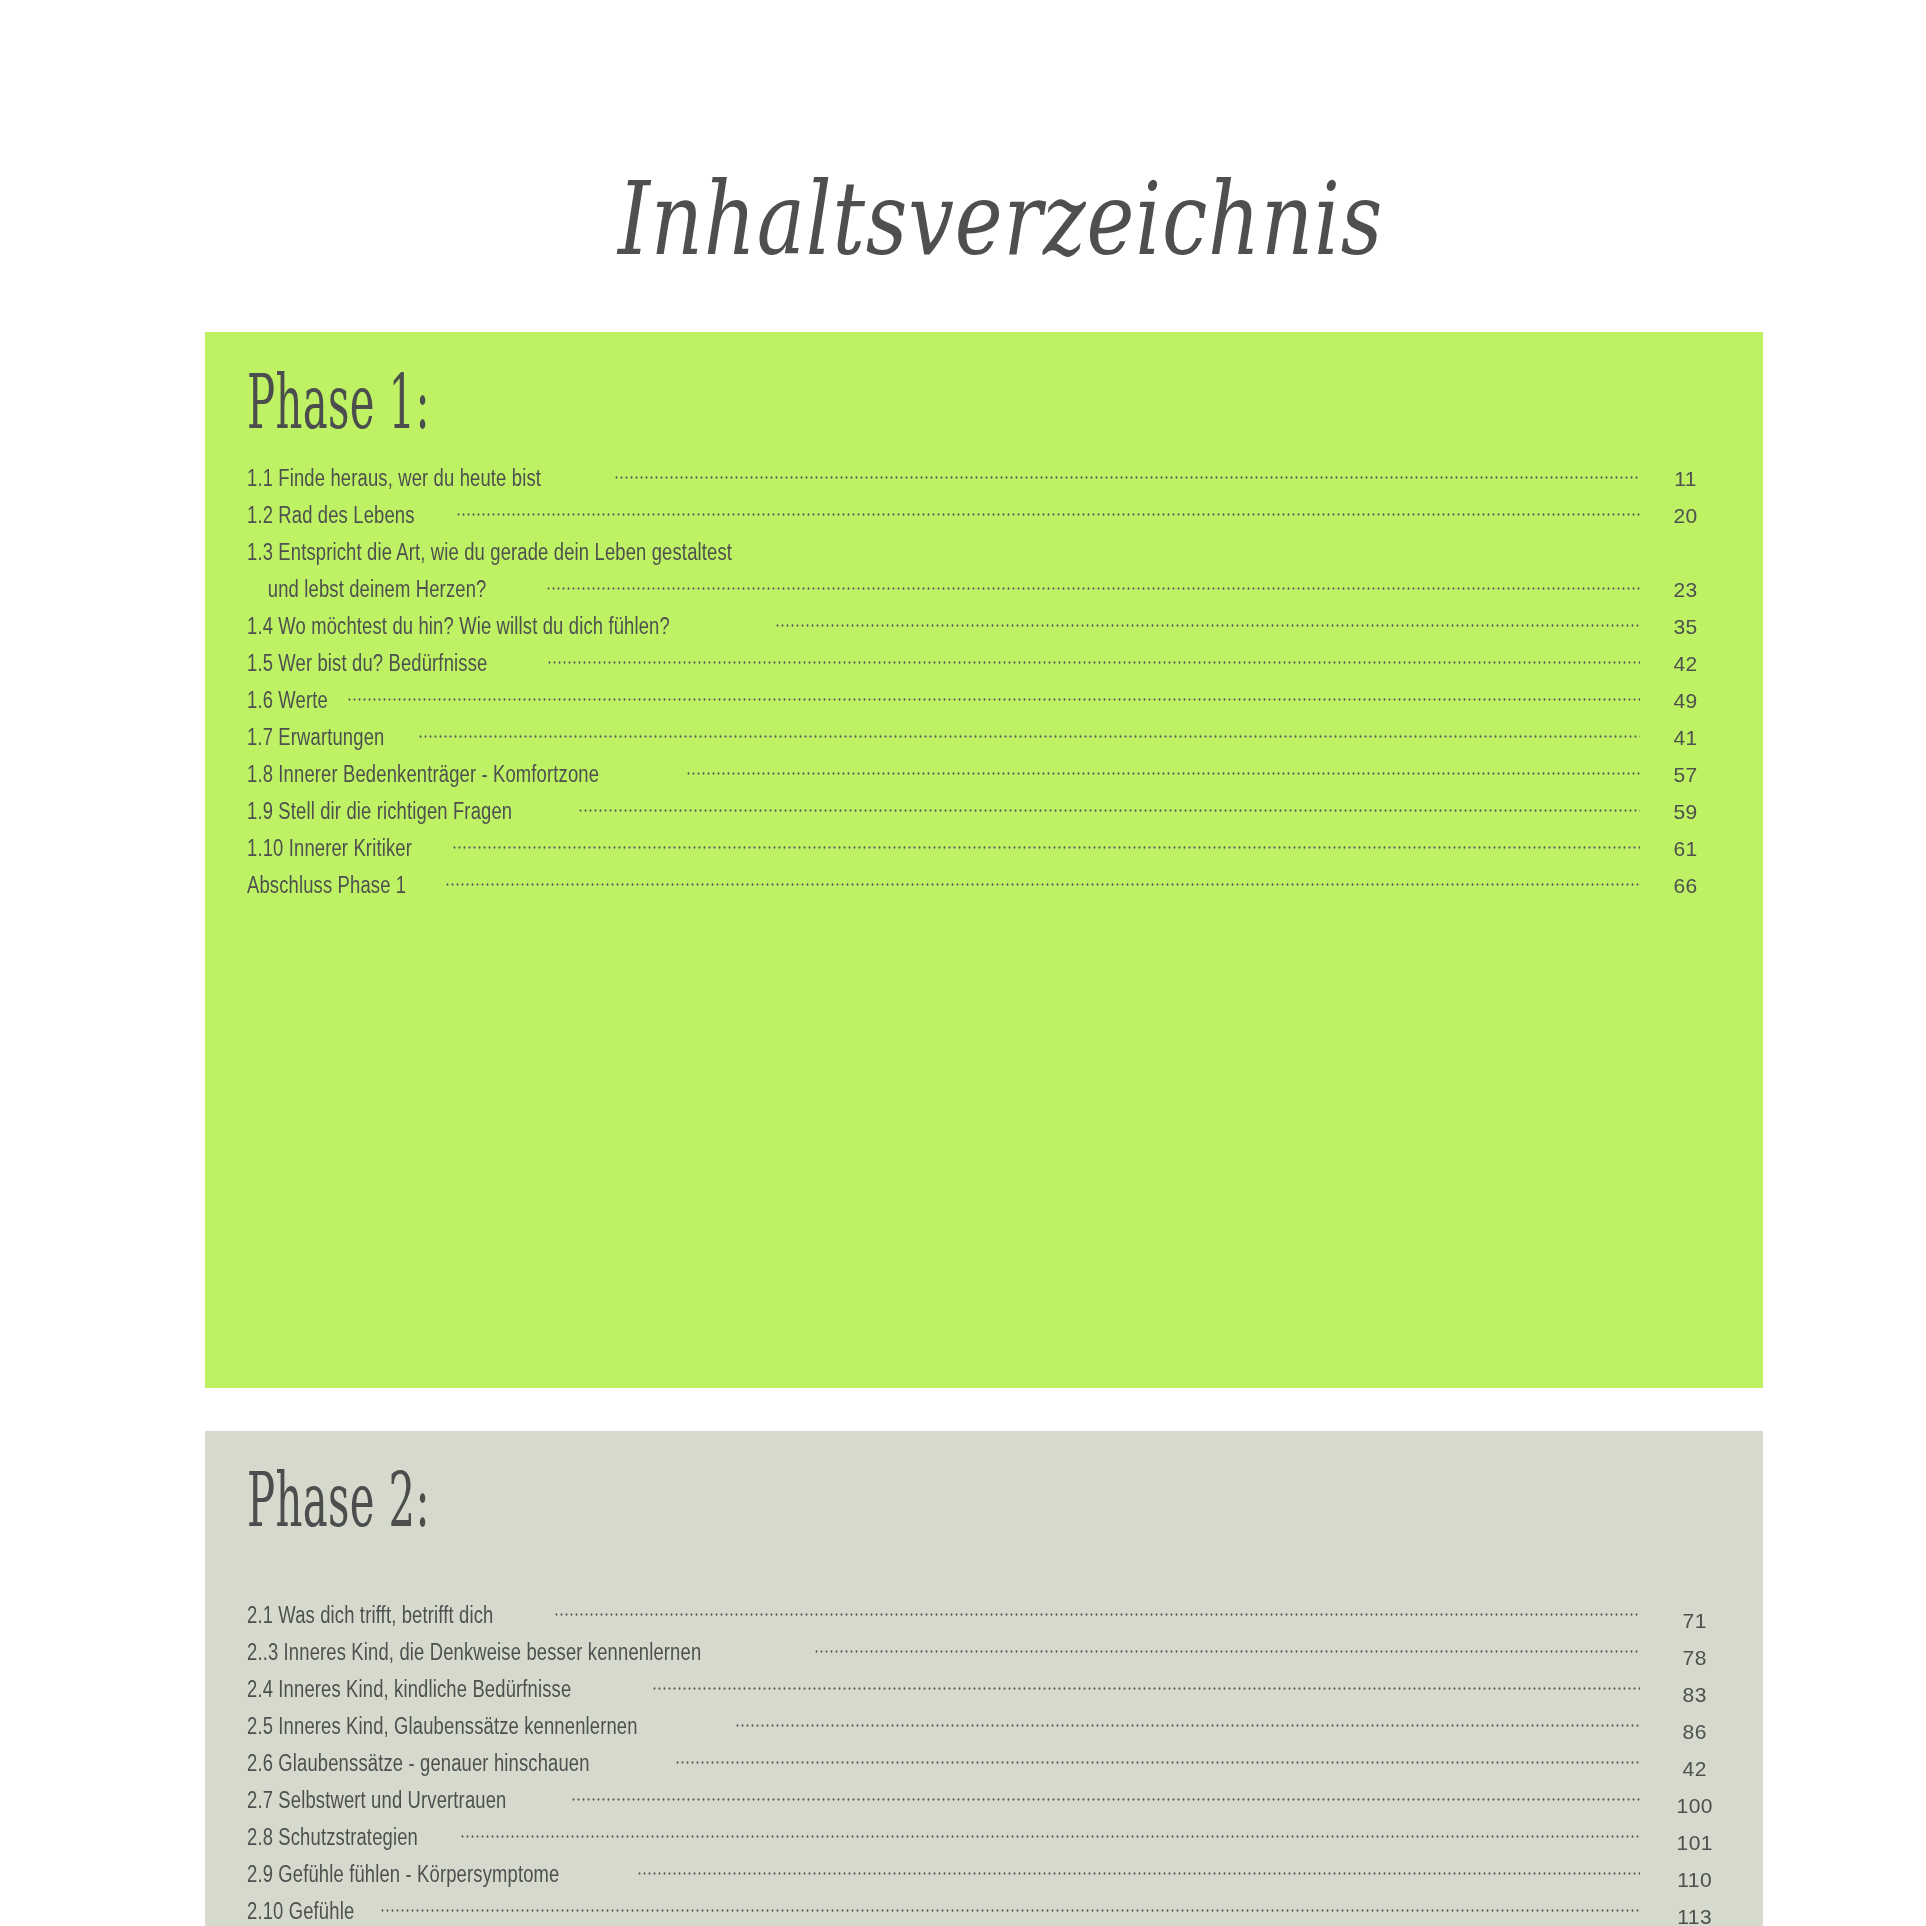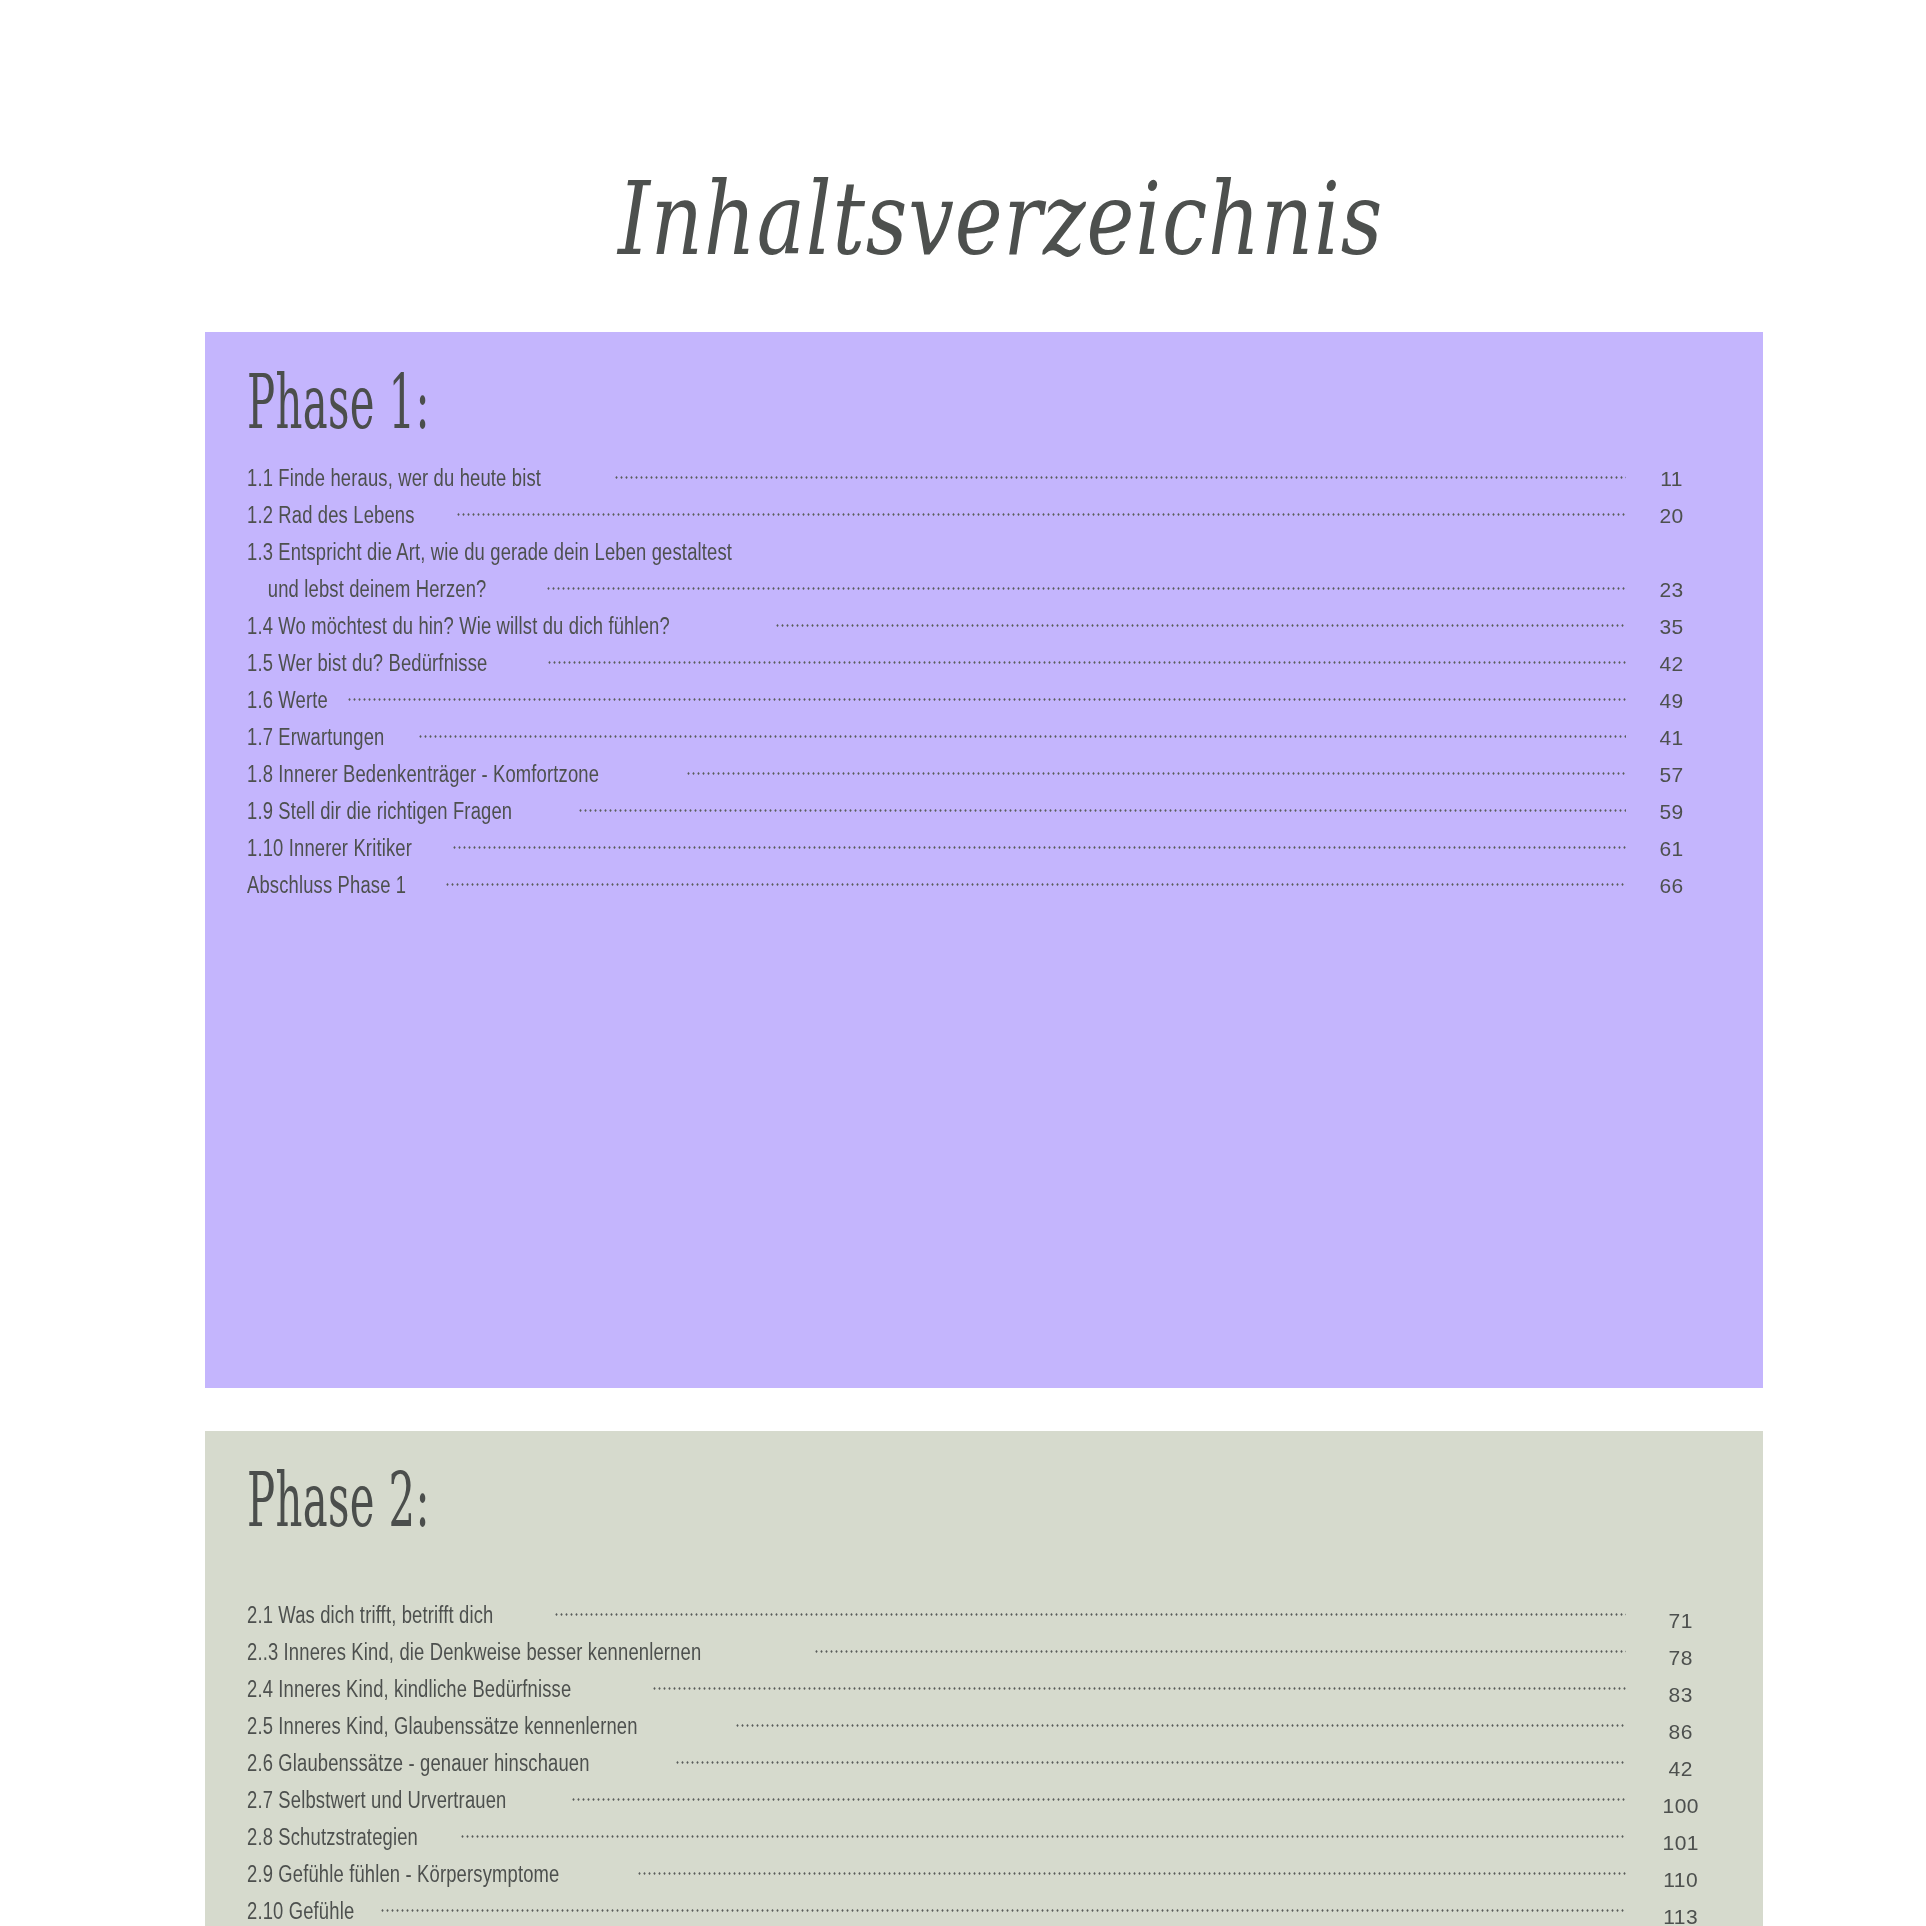--- a/index.html
+++ b/index.html
@@ -37,21 +37,21 @@
   .phase-box {
     position: absolute;
     left: 205px;
     width: 1558px;
     box-sizing: border-box;
     padding: 0;
   }
   #phase1-box {
     top: 332px;
     height: 1056px;
-    background: #c4b5fd;
+    background: #bef264;
   }
   #phase2-box {
     top: 1431px;
     height: 1131px;
     background: #d6dacd;
   }
 
   .phase-heading {
     position: absolute;
     left: 42px;
@@ -75,21 +75,21 @@
   }
   #phase1-list { top: 131px; }
   #phase2-list { top: 143px; }
 
   .toc-row {
     position: relative;
     display: flex;
     align-items: baseline;
     height: 37px;
     padding-left: 42px;
-    padding-right: 46px;
+    padding-right: 32px;
   }
 
   .toc-label {
     font-family: "Liberation Sans", sans-serif;
     font-weight: 400;
     font-size: 23px;
     color: #4d504e;
     white-space: nowrap;
     transform: scaleX(0.80);
     transform-origin: left center;

